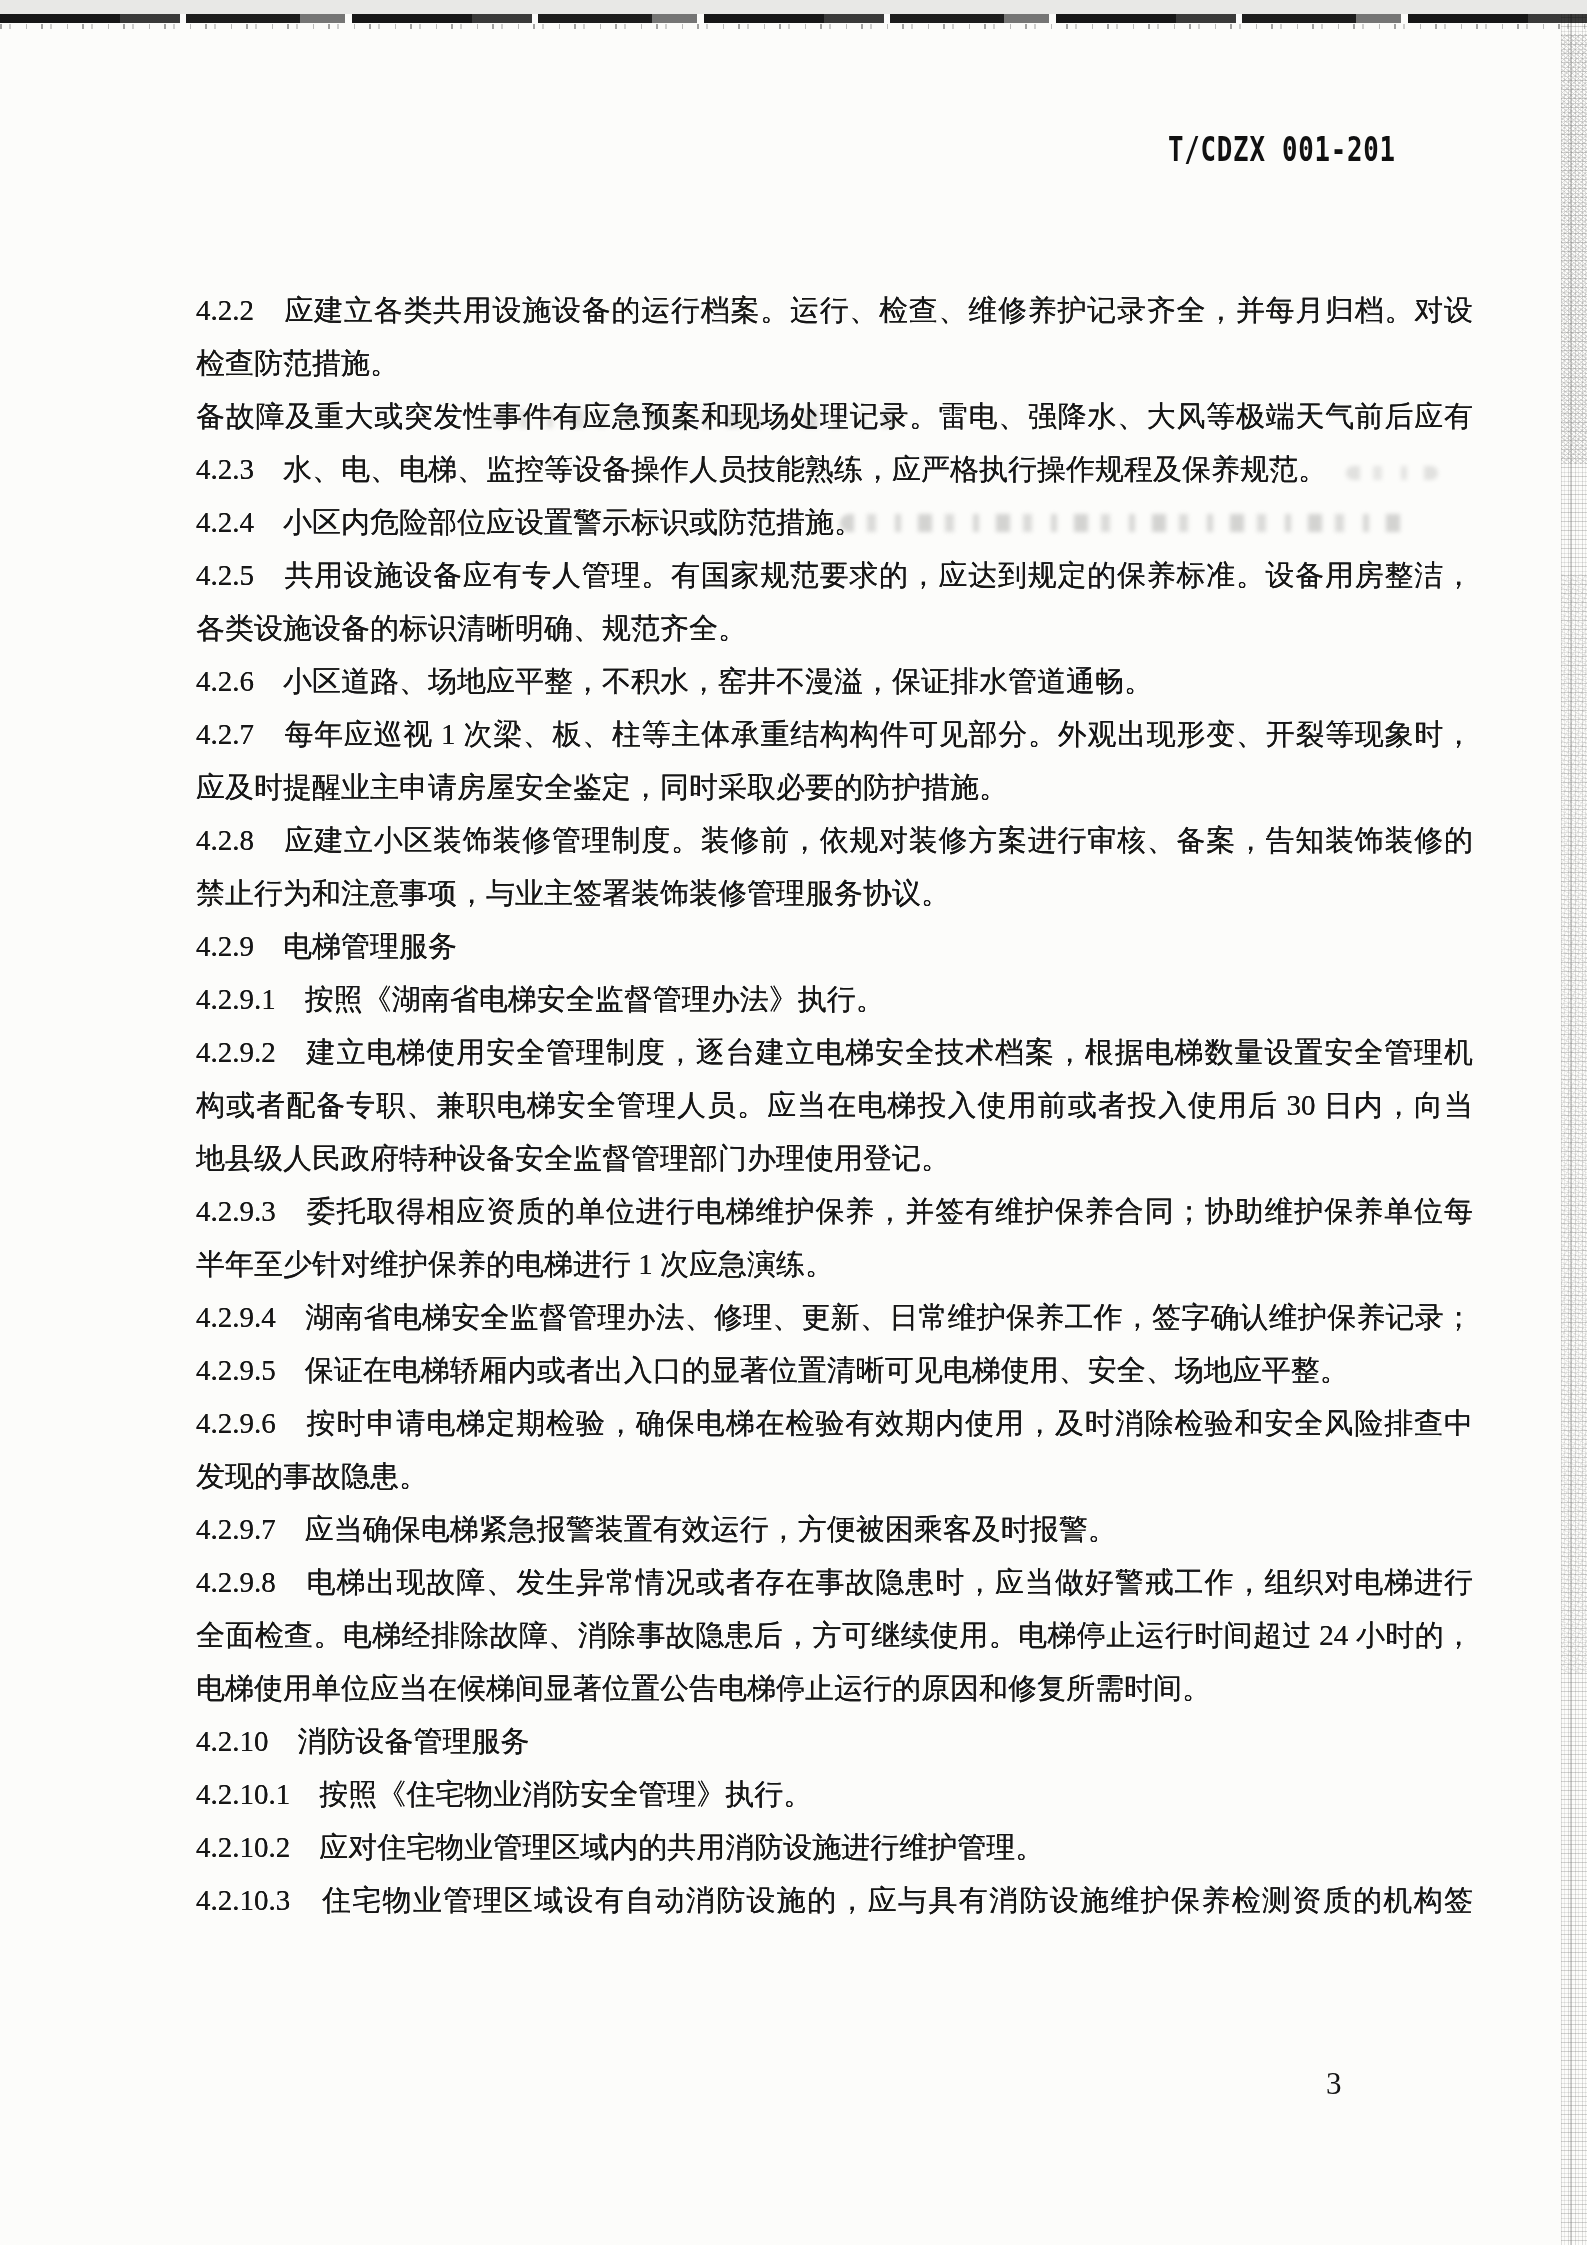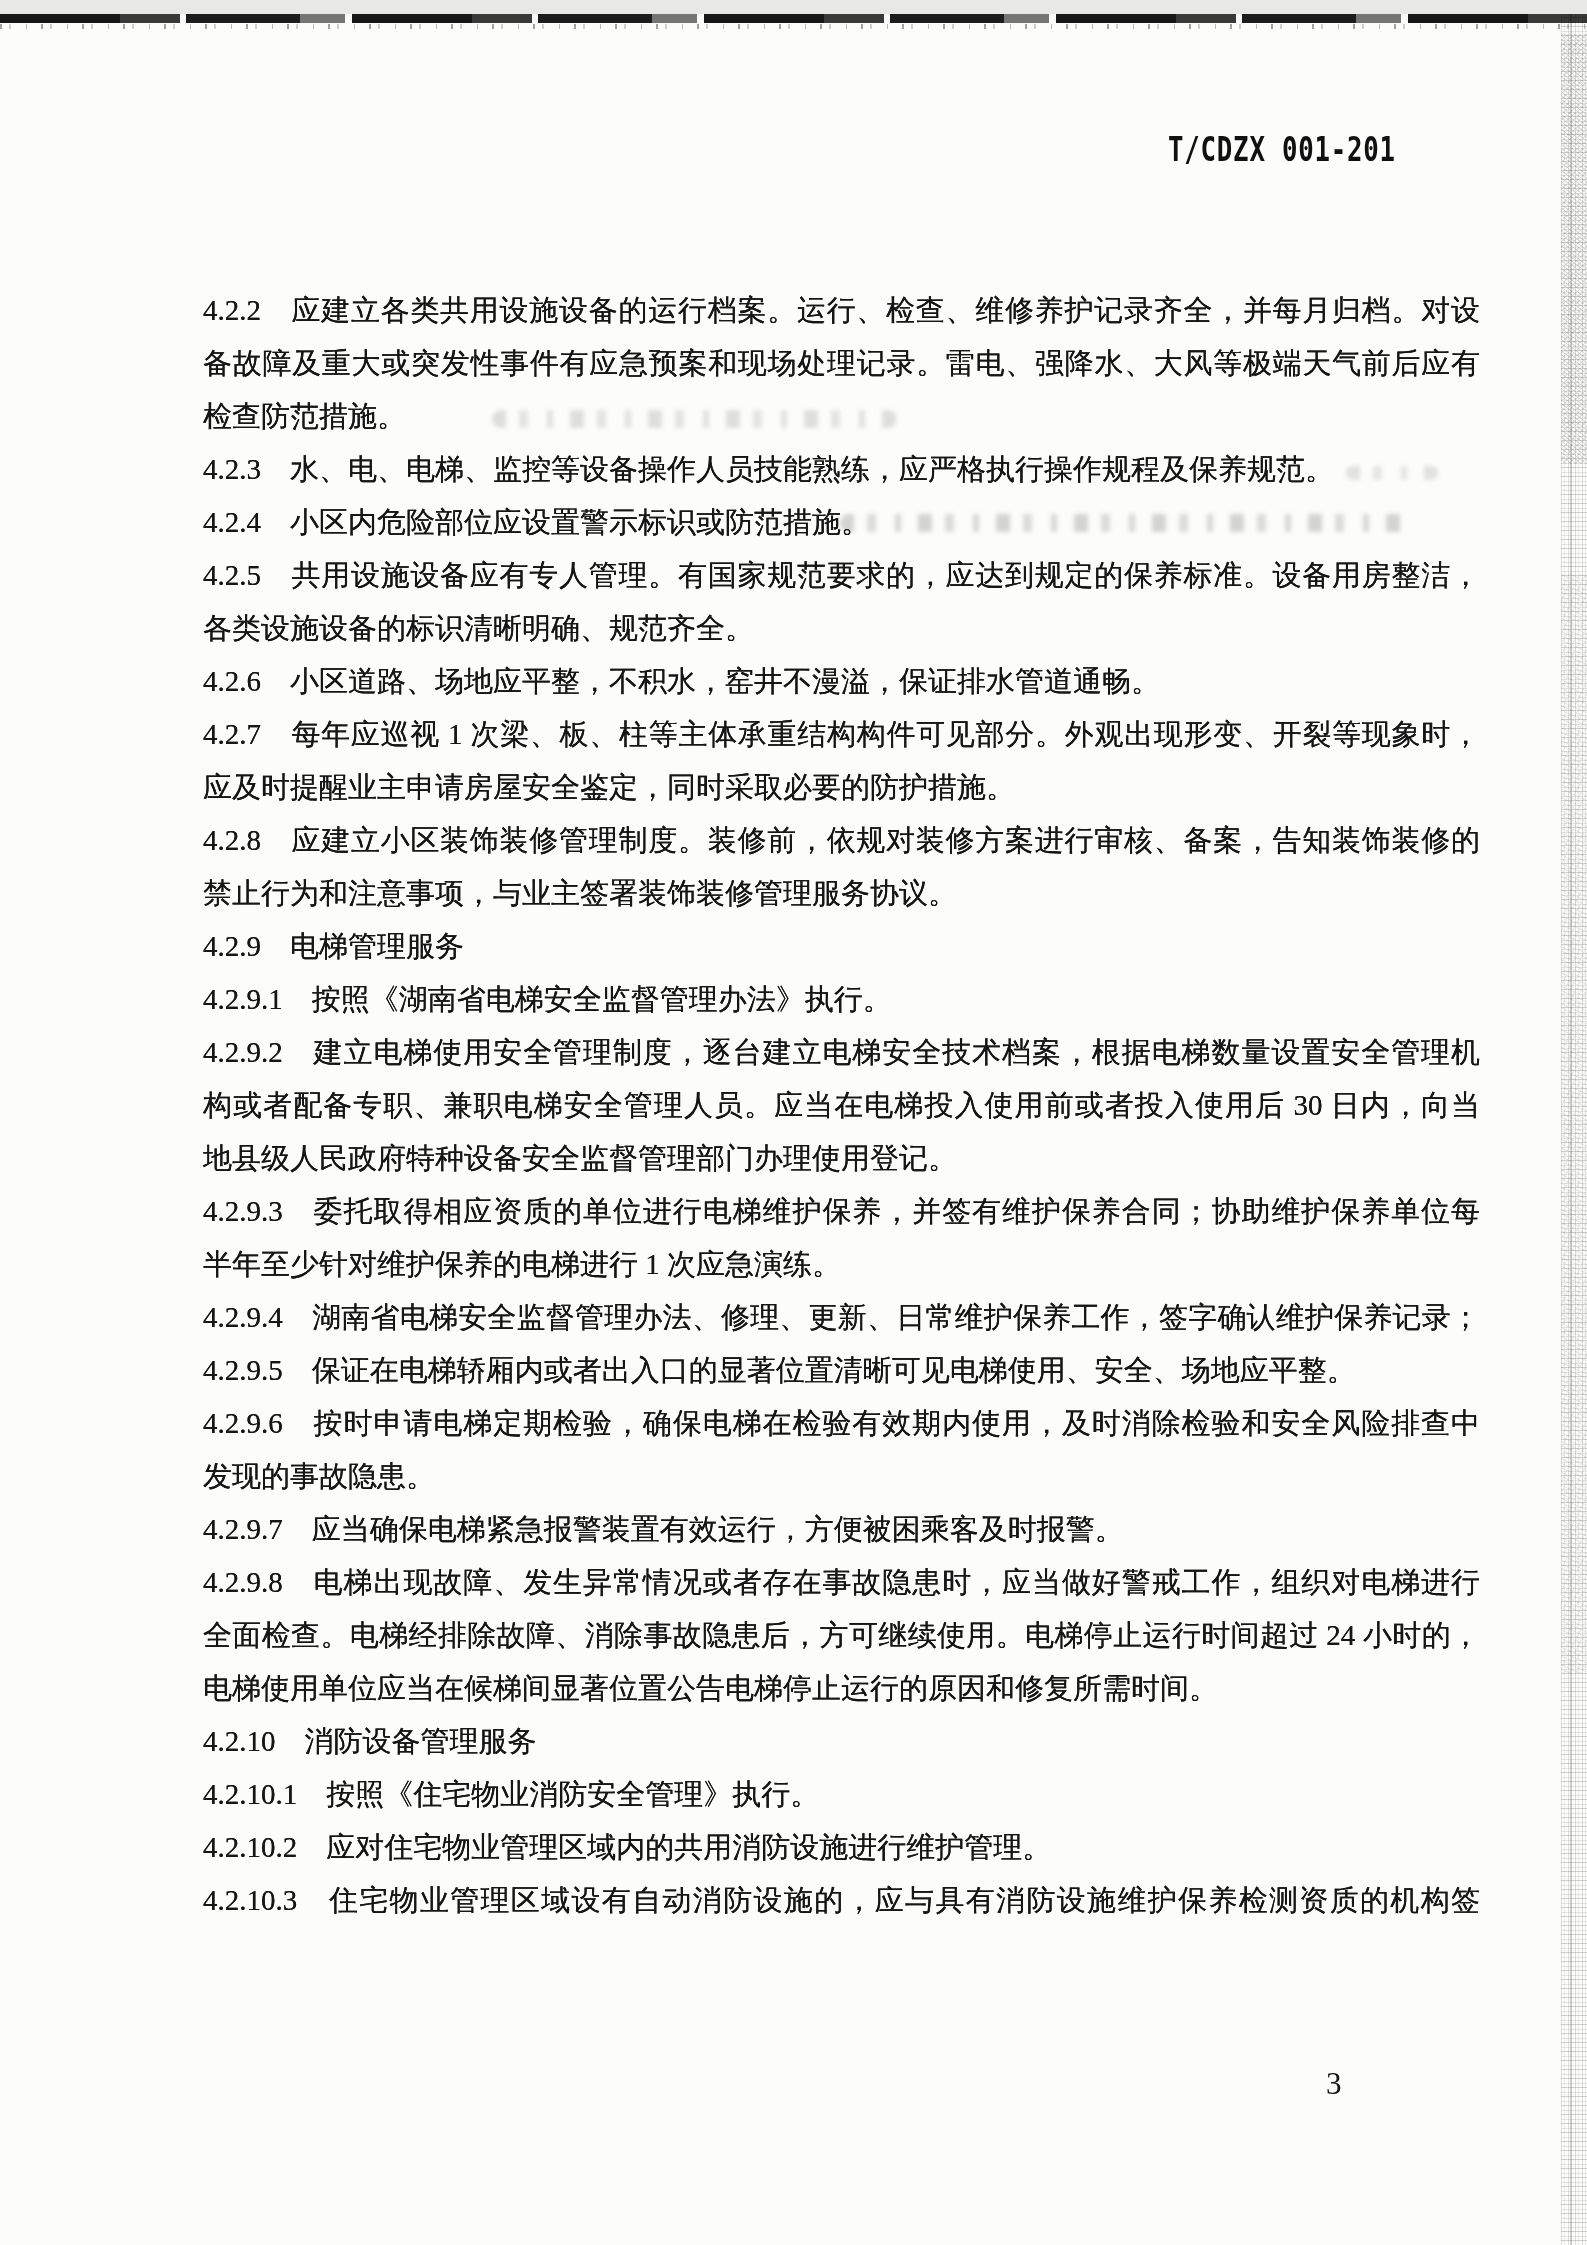--- a/index.html
+++ b/index.html
@@ -75,21 +75,21 @@
     transform:scaleX(.78);transform-origin:left top;
     white-space:nowrap;color:#111;
   }
   .page-number{
     position:absolute;left:1326px;top:2052px;
     font-size:31px;color:#131313;
   }
 
   
   .textblock{
-    position:absolute;left:203px;top:270px;width:1277px;
+    position:absolute;left:196px;top:270px;width:1277px;
   }
   .line{
     height:53px;line-height:53px;
     font-size:29px;
     white-space:nowrap;
     text-shadow:0 0 .5px currentColor; 
   }
   .line.full{
     white-space:normal;
     text-align:justify;
@@ -105,22 +105,22 @@
   <div class="scan-right"></div>
 
   <div class="smudge smudge-1"></div>
   <div class="smudge smudge-2"></div>
   <div class="smudge smudge-3"></div>
 
   <div class="doc-code">T/CDZX 001-201</div>
 
   <div class="textblock">
       <div class="line full">4.2.2　应建立各类共用设施设备的运行档案。运行、检查、维修养护记录齐全，并每月归档。对设</div>
+      <div class="line">检查防范措施。</div>
       <div class="line full">备故障及重大或突发性事件有应急预案和现场处理记录。雷电、强降水、大风等极端天气前后应有</div>
-      <div class="line">检查防范措施。</div>
       <div class="line">4.2.3　水、电、电梯、监控等设备操作人员技能熟练，应严格执行操作规程及保养规范。</div>
       <div class="line">4.2.4　小区内危险部位应设置警示标识或防范措施。</div>
       <div class="line full">4.2.5　共用设施设备应有专人管理。有国家规范要求的，应达到规定的保养标准。设备用房整洁，</div>
       <div class="line">各类设施设备的标识清晰明确、规范齐全。</div>
       <div class="line">4.2.6　小区道路、场地应平整，不积水，窑井不漫溢，保证排水管道通畅。</div>
       <div class="line full">4.2.7　每年应巡视 1 次梁、板、柱等主体承重结构构件可见部分。外观出现形变、开裂等现象时，</div>
       <div class="line">应及时提醒业主申请房屋安全鉴定，同时采取必要的防护措施。</div>
       <div class="line full">4.2.8　应建立小区装饰装修管理制度。装修前，依规对装修方案进行审核、备案，告知装饰装修的</div>
       <div class="line">禁止行为和注意事项，与业主签署装饰装修管理服务协议。</div>
       <div class="line">4.2.9　电梯管理服务</div>

